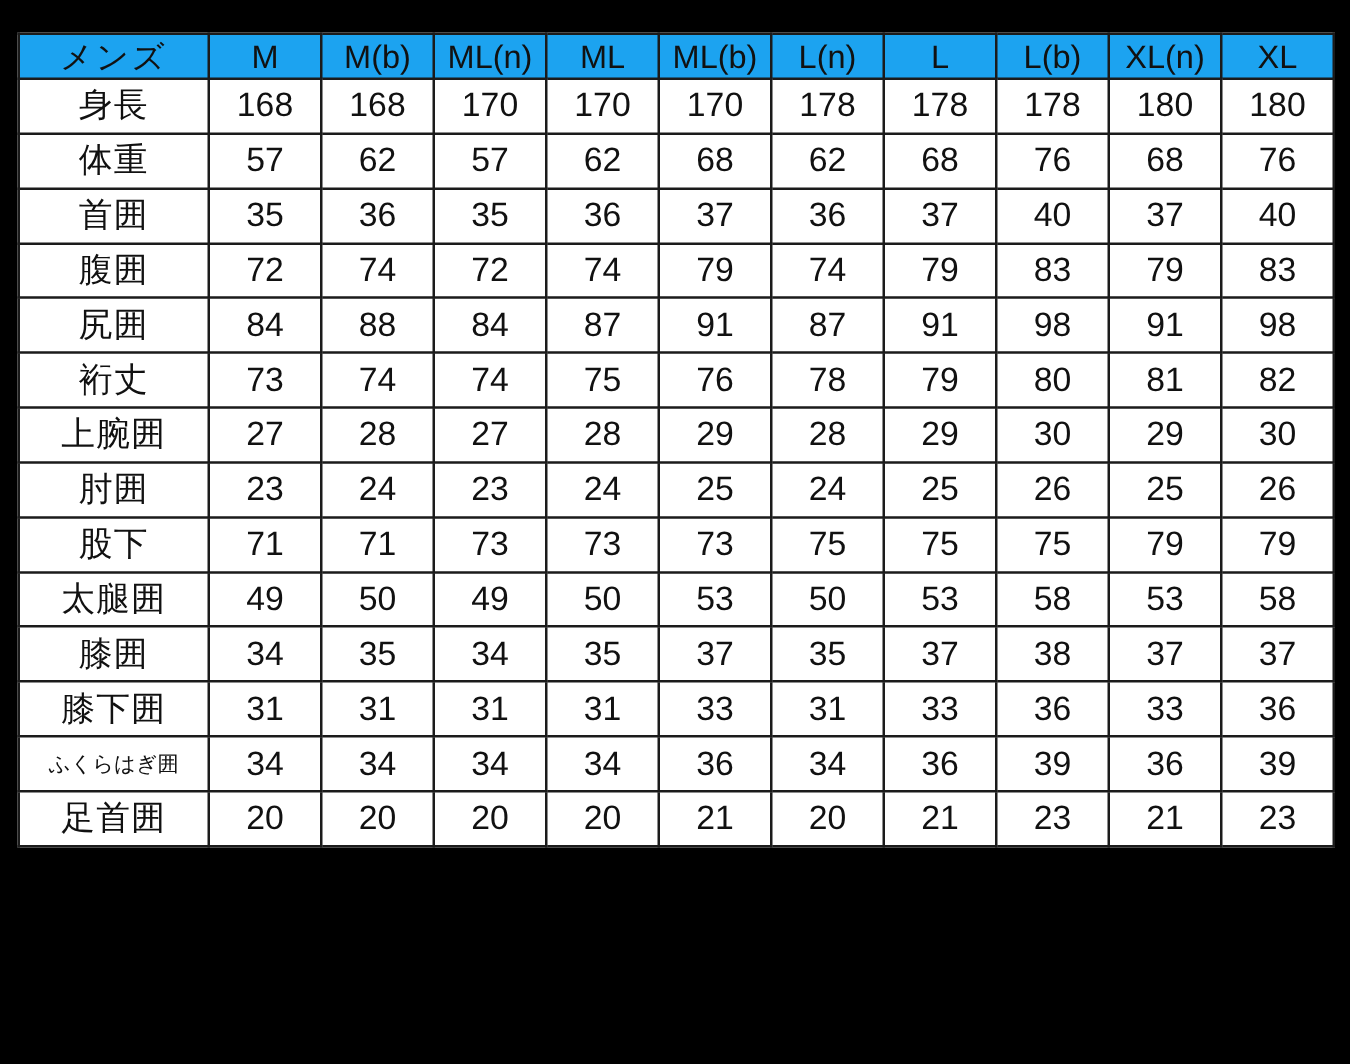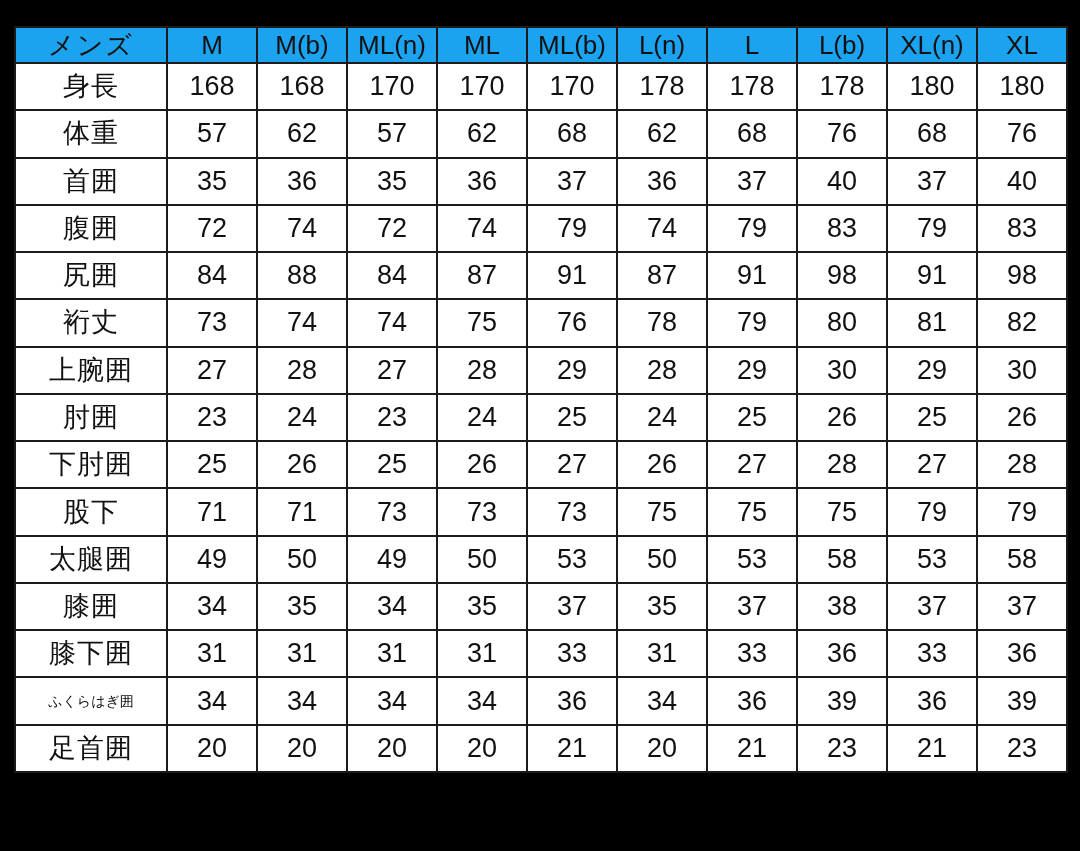--- a/index.html
+++ b/index.html
@@ -17,21 +17,21 @@
     position: relative;
     width: 1080px;
     height: 851px;
     background: #000000;
   }
   #table-frame {
     position: absolute;
     left: 14px;
     top: 26px;
     width: 1052px;
-    height: 747px;
+    height: 652px;
     background: #ffffff;
     box-sizing: border-box;
   }
   table.size-table {
     width: 100%;
     height: 100%;
     border-collapse: collapse;
     table-layout: fixed;
     background: #ffffff;
   }
@@ -59,21 +59,21 @@
     letter-spacing: 2px;
   }
   
   td.row-label {
     background: #ffffff;
     font-size: 30px;
     letter-spacing: 1px;
     margin-left: 36px;
   }
   td.row-label.small-label {
-    font-size: 14px;
+    font-size: 17px;
     letter-spacing: 0px;
   }
   td.value-cell {
     font-size: 29px;
   }
   
   col.c-label { width: 152px; }
   col.c-data  { width: 90px; }
 </style>
 </head>
@@ -209,33 +209,20 @@
           <td class="value-cell">23</td>
           <td class="value-cell">24</td>
           <td class="value-cell">25</td>
           <td class="value-cell">24</td>
           <td class="value-cell">25</td>
           <td class="value-cell">26</td>
           <td class="value-cell">25</td>
           <td class="value-cell">26</td>
         </tr>
         <tr>
-          <td class="row-label">下肘囲</td>
-          <td class="value-cell">25</td>
-          <td class="value-cell">26</td>
-          <td class="value-cell">25</td>
-          <td class="value-cell">26</td>
-          <td class="value-cell">27</td>
-          <td class="value-cell">26</td>
-          <td class="value-cell">27</td>
-          <td class="value-cell">28</td>
-          <td class="value-cell">27</td>
-          <td class="value-cell">28</td>
-        </tr>
-        <tr>
           <td class="row-label">股下</td>
           <td class="value-cell">71</td>
           <td class="value-cell">71</td>
           <td class="value-cell">73</td>
           <td class="value-cell">73</td>
           <td class="value-cell">73</td>
           <td class="value-cell">75</td>
           <td class="value-cell">75</td>
           <td class="value-cell">75</td>
           <td class="value-cell">79</td>

